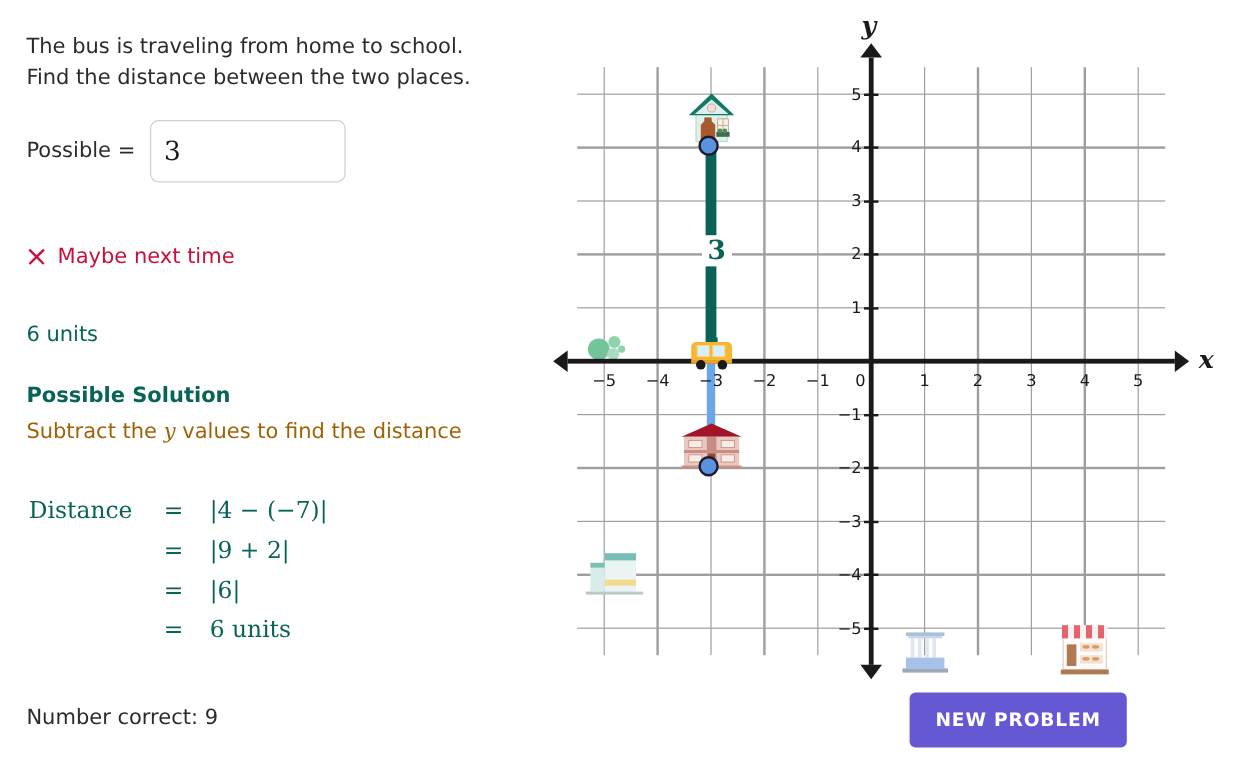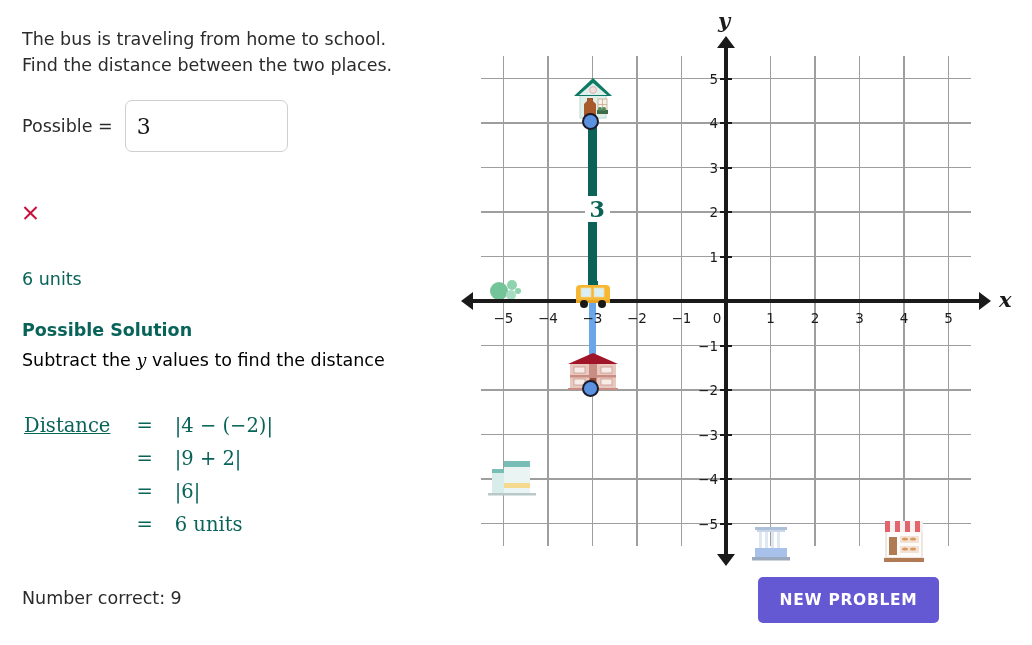--- a/index.html
+++ b/index.html
@@ -59,33 +59,33 @@
     position: absolute; left: 22px; top: 269px;
     font-size: 17.5px; color: #086359; white-space: nowrap;
   }
 
   .sol-title {
     position: absolute; left: 22px; top: 320px;
     font-size: 17.5px; font-weight: bold; color: #086359; white-space: nowrap;
   }
   .sol-text {
     position: absolute; left: 22px; top: 347px; width: 445px;
-    font-size: 17.5px; color: #000000; line-height: 26px;
+    font-size: 17.5px; color: #a16207; line-height: 26px;
   }
   .sol-text div { white-space: nowrap; }
   .mvar { font-family: "DejaVu Serif", serif; font-style: italic; }
 
   .math-table {
     position: absolute; left: 24px; top: 414px;
     font-family: "DejaVu Serif", serif;
     color: #086359; font-size: 19.5px;
     border-collapse: collapse;
   }
   .math-table td { padding: 0 0 10px 0; vertical-align: baseline; white-space: nowrap; }
-  .mt-lbl { padding-right: 26px !important; text-decoration: underline; }
+  .mt-lbl { padding-right: 26px !important; }
   .mt-eq  { padding-right: 22px !important; }
 
   .num-correct {
     position: absolute; left: 22px; top: 588px;
     font-size: 17.5px; color: #2b2b2b; white-space: nowrap;
   }
 
   
   #new-problem-btn {
     position: absolute; left: 758px; top: 577px;
@@ -149,40 +149,41 @@
 
     <div class="distance-row">
       <span class="distance-label">Possible  =</span>
       <div class="answer-box">
         <span>3</span>
       </div>
     </div>
 
     <div class="feedback">
       <span class="x-mark"></span>
+      <span>Maybe next time</span>
     </div>
 
     <div class="correct-answer">6 units</div>
 
     <div class="sol-title">Possible Solution</div>
 
     <div class="sol-text">
       <div>
         <span>Subtract the</span>
         <span class="mvar">y</span>
         <span>values to find the distance</span>
       </div>
     </div>
 
     <table class="math-table">
       <tbody>
           <tr>
         <td class="mt-lbl">Distance</td>
         <td class="mt-eq">=</td>
-        <td>|4 − (−2)|</td>
+        <td>|4 − (−7)|</td>
       </tr>
       <tr>
         <td class="mt-lbl"></td>
         <td class="mt-eq">=</td>
         <td>|9 + 2|</td>
       </tr>
       <tr>
         <td class="mt-lbl"></td>
         <td class="mt-eq">=</td>
         <td>|6|</td>

